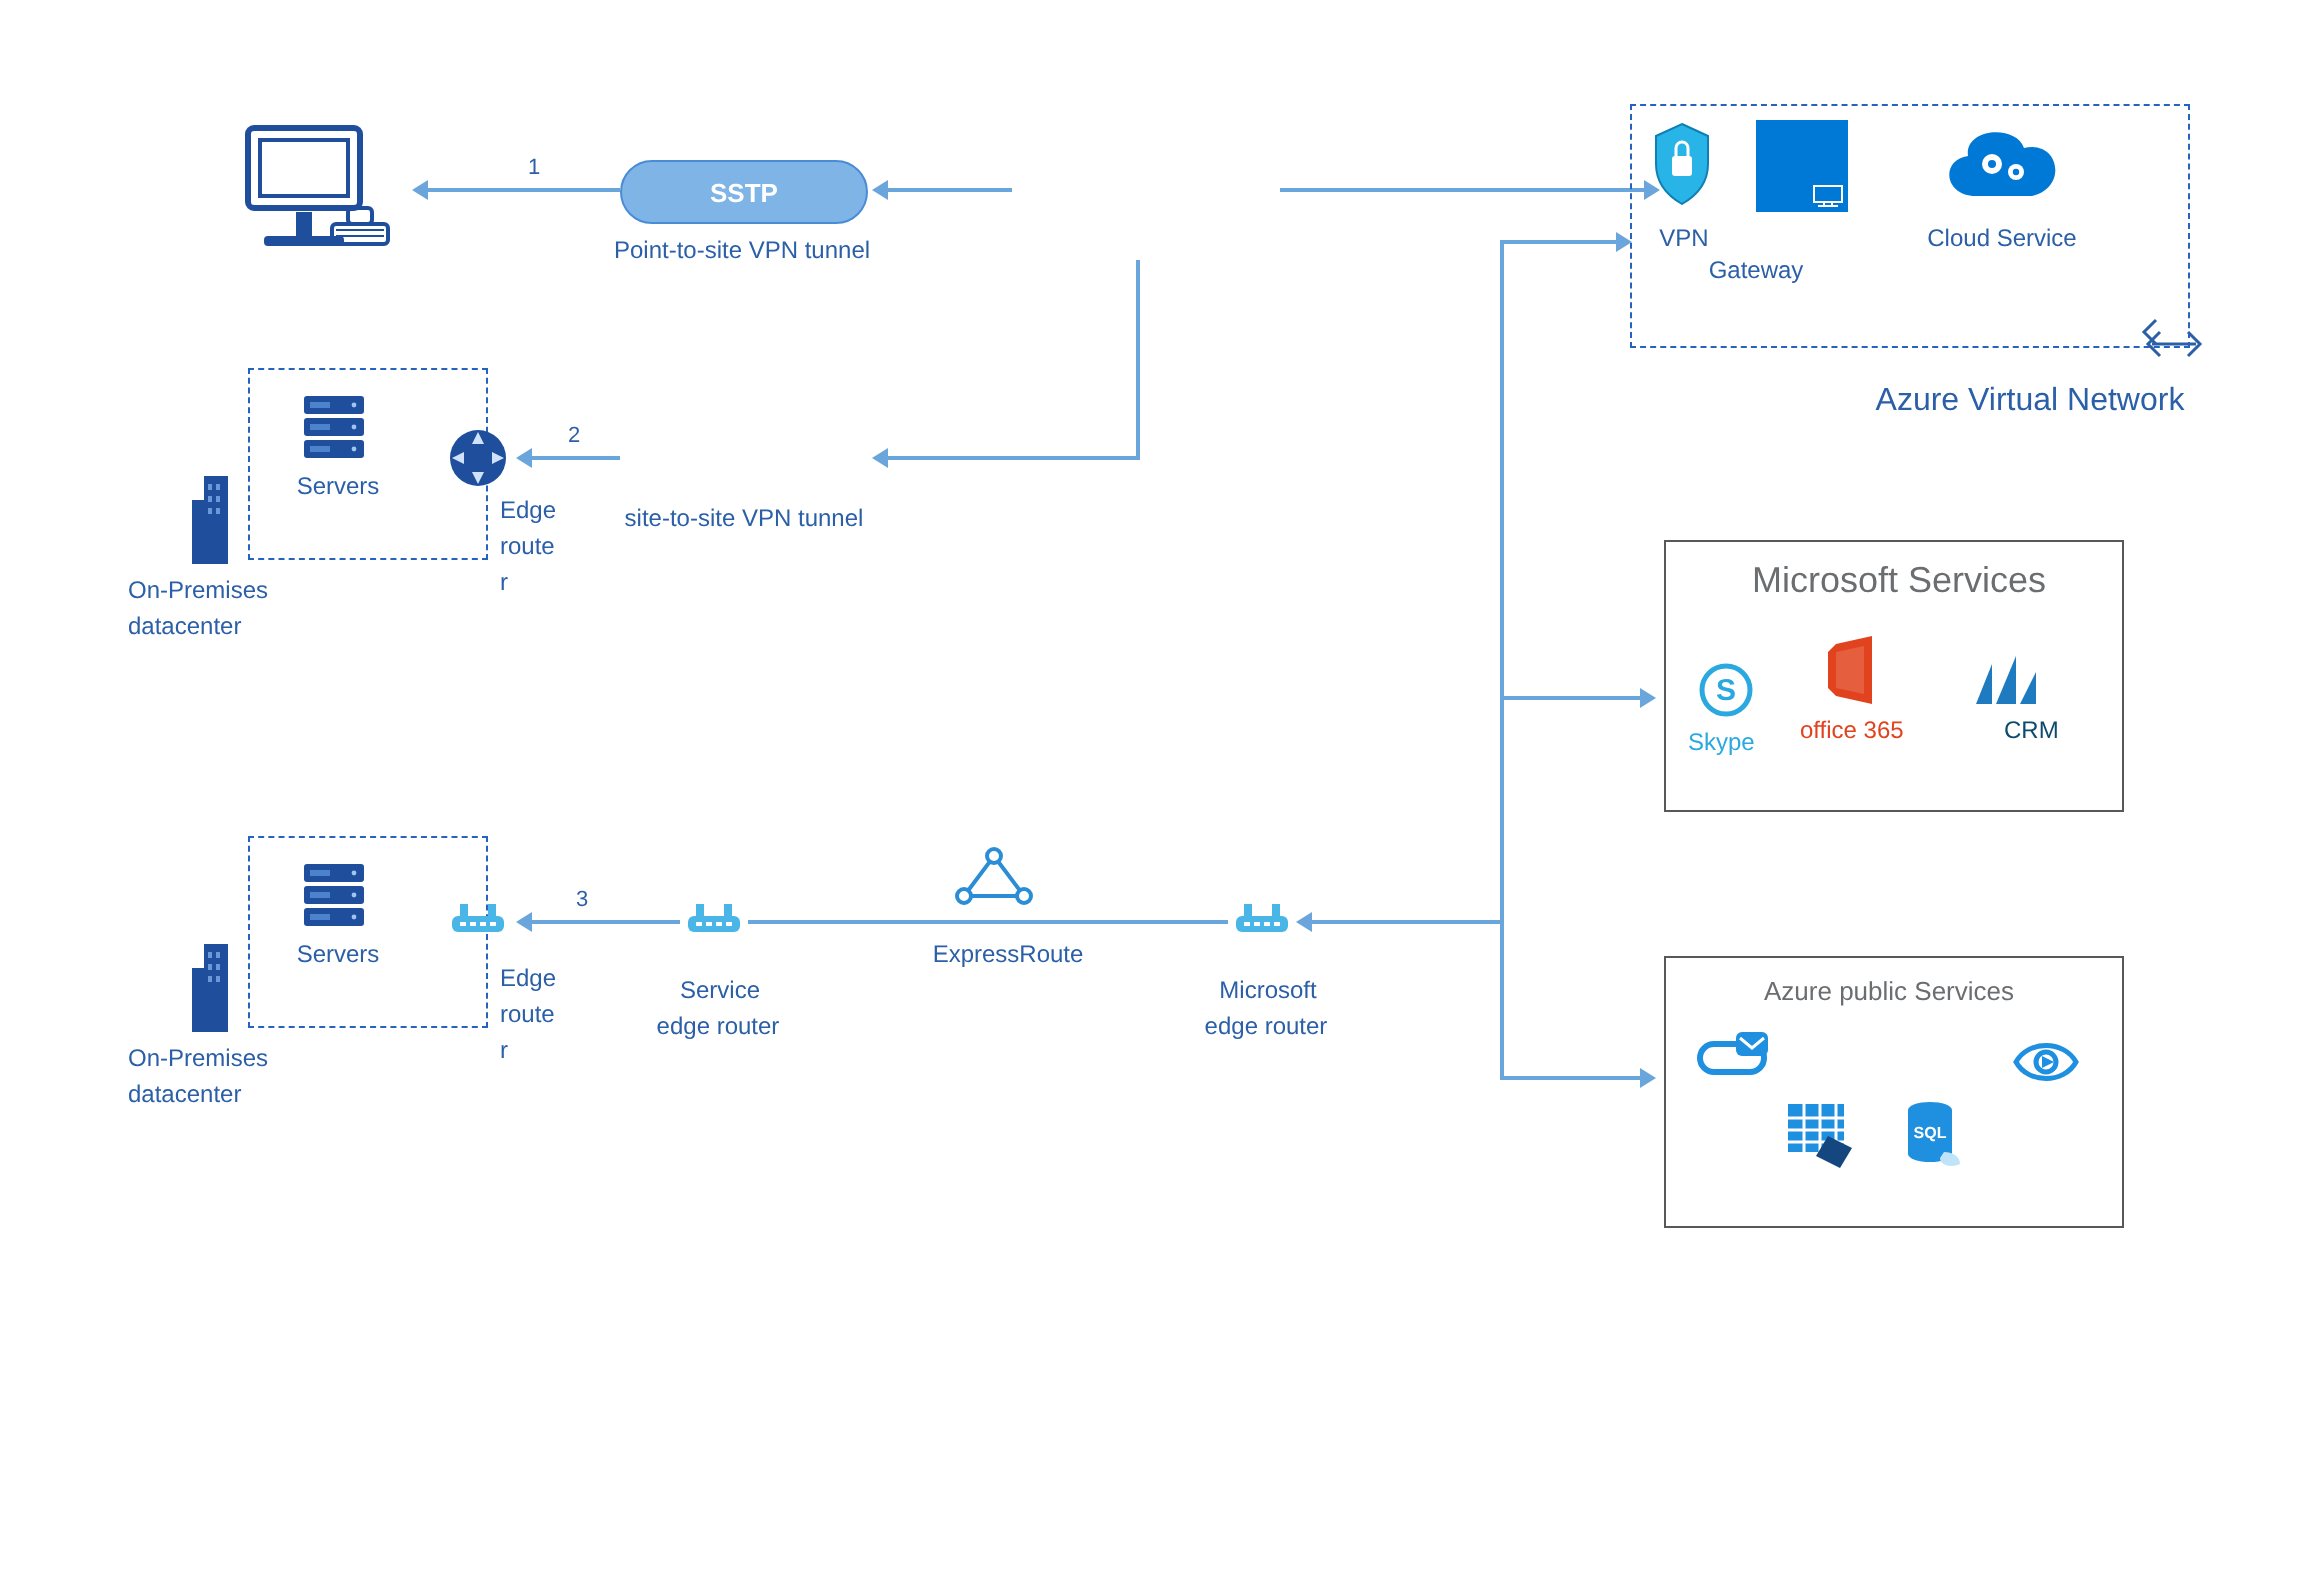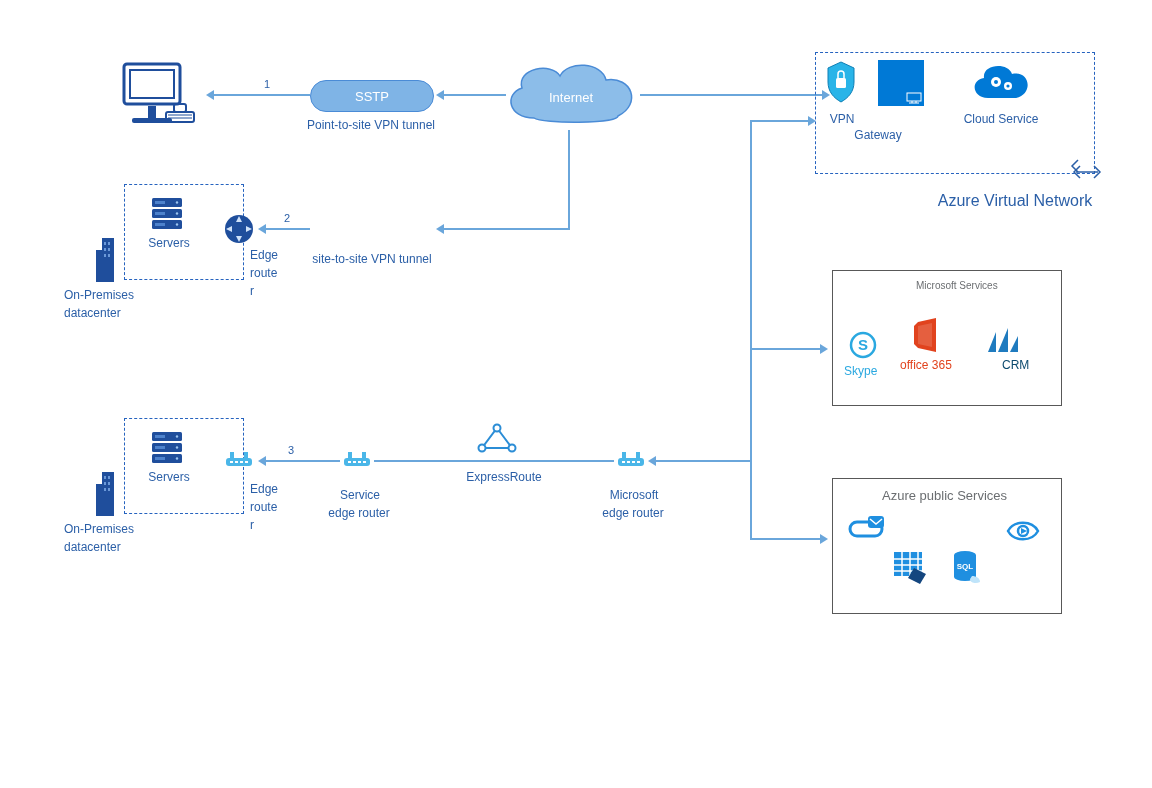--- a/index.html
+++ b/index.html
@@ -25,20 +25,21 @@
     border: 1px solid #585858;
   }
   .pill {
     position: absolute;
     background:#7fb4e6;
     border:1px solid #4a8bd6;
     border-radius: 20px;
     color:#fff;
     display:flex; align-items:center; justify-content:center;
     font-size:13px;
+    font-weight:bold;
   }
   .conn {
     position:absolute;
     background:#6aa6db;
     height:1.5px;
   }
   .conn.v { width:1.5px; height:auto; }
   .arrow-l {
     position:absolute; width:0;height:0;
     border-top:5px solid transparent;
@@ -81,26 +82,20 @@
   <div class="num" style="left:264px;top:78px">1</div>
 
   <div class="pill" style="left:310px;top:80px;width:122px;height:30px">
     <span>SSTP</span>
   </div>
   <div class="label" style="left:300px;top:118px;width:142px">Point-to-site VPN tunnel</div>
 
   <div class="arrow-l" style="left:436px;top:90px"></div>
   <div class="conn" style="left:444px;top:94px;width:62px"></div>
 
-  <div class="cloud" style="left:498px;top:58px">
-    <svg width="146" height="80" viewBox="0 0 146 80">
-      <path d="M36 60 C10 60 6 36 24 30 C18 10 54 4 62 18 C70 2 104 4 108 22 C134 18 144 46 120 58 C120 66 44 66 36 60 Z" fill="#8cbde9" stroke="#4a8bd6" stroke-width="1.5"></path>
-      <text x="73" y="44" text-anchor="middle" fill="#fff" font-size="13">Internet</text>
-    </svg>
-  </div>
 
   <div class="conn" style="left:640px;top:94px;width:184px"></div>
   <div class="arrow-r" style="left:822px;top:90px"></div>
 
   <div class="dashed-box" style="left:815px;top:52px;width:278px;height:120px"></div>
 
   <svg style="position:absolute;left:824px;top:60px" width="34" height="44" viewBox="0 0 34 44">
     <path d="M17 2 L30 8 V22 C30 32 24 38 17 42 C10 38 4 32 4 22 V8 Z" fill="#29b4e8" stroke="#0f7fb5" stroke-width="1"></path>
     <rect x="12" y="18" width="10" height="10" rx="1.5" fill="#fff"></rect>
     <path d="M14 18 V14 a3 3 0 0 1 6 0 V18" fill="none" stroke="#fff" stroke-width="1.5"></path>
@@ -276,21 +271,21 @@
   <div class="conn" style="left:750px;top:120px;width:60px"></div>
   <div class="arrow-r" style="left:808px;top:116px"></div>
 
   <div class="conn" style="left:750px;top:348px;width:72px"></div>
   <div class="arrow-r" style="left:820px;top:344px"></div>
 
   <div class="conn" style="left:750px;top:538px;width:72px"></div>
   <div class="arrow-r" style="left:820px;top:534px"></div>
 
   <div class="solid-box" style="left:832px;top:270px;width:228px;height:134px"></div>
-  <div class="label gray" style="left:916px;top:280px;font-size:10px">Microsoft Services</div>
+  <div class="label gray" style="left:876px;top:280px;font-size:18px">Microsoft Services</div>
 
   <svg style="position:absolute;left:848px;top:330px" width="30" height="30">
     <circle cx="15" cy="15" r="12" fill="none" stroke="#2aa8e0" stroke-width="2.5"></circle>
     <text x="15" y="20" text-anchor="middle" fill="#2aa8e0" font-size="15" font-weight="bold">S</text>
   </svg>
   <div class="label" style="left:844px;top:364px;color:#2aa8e0">Skype</div>
 
   <svg style="position:absolute;left:912px;top:318px" width="30" height="36">
     <polygon points="6,4 24,0 24,34 6,30 2,26 2,8" fill="#e1431e"></polygon>
     <polygon points="6,8 20,5 20,29 6,26" fill="#fff" opacity="0.15"></polygon>

